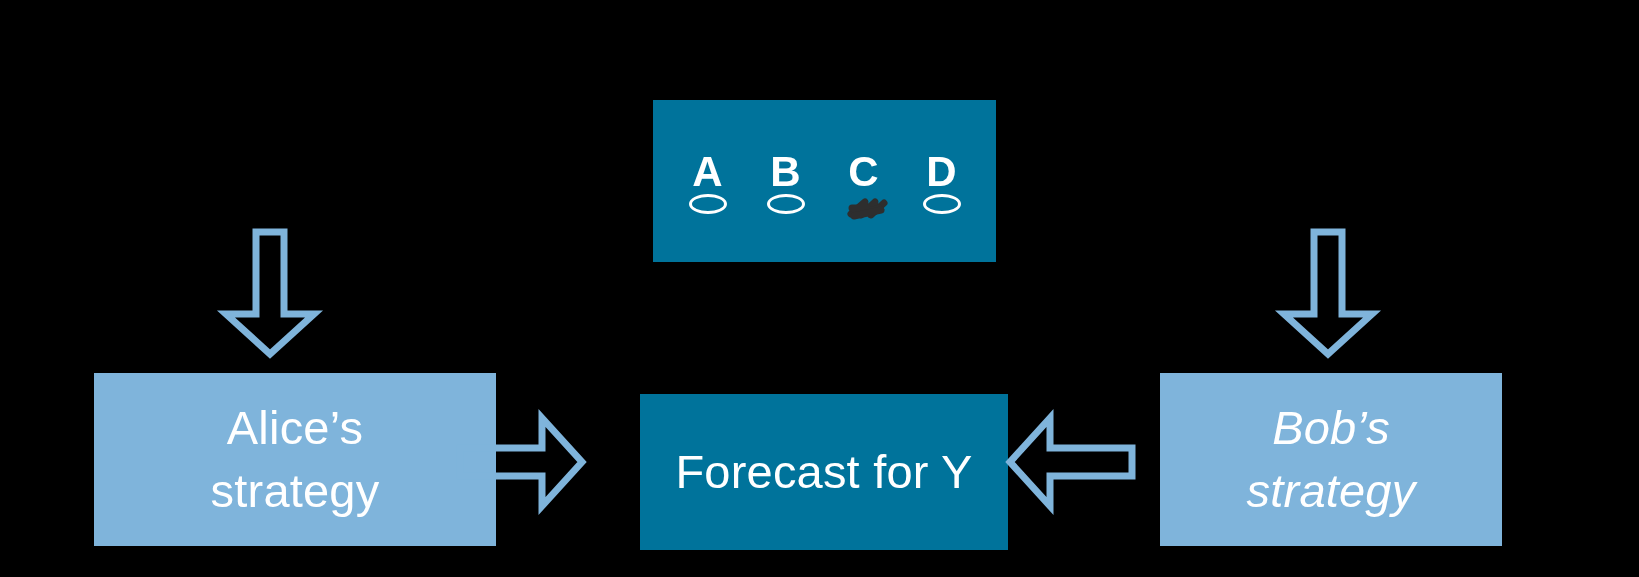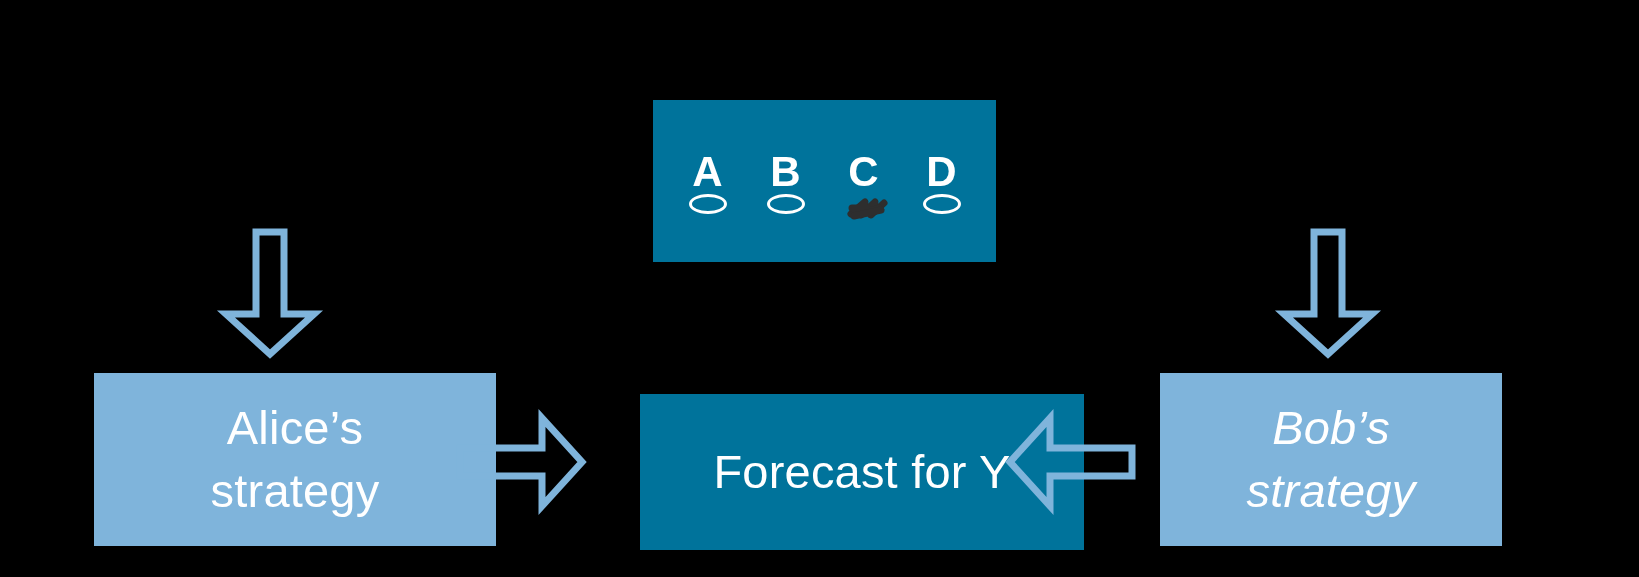--- a/index.html
+++ b/index.html
@@ -39,21 +39,21 @@
   }
 
   #alice-box {
     left: 94px;  top: 373px;
     width: 402px; height: 173px;
   }
   #alice-box .box-label { font-size: 47px; }
 
   #forecast-box {
     left: 640px; top: 394px;
-    width: 444px; height: 156px;
+    width: 368px; height: 156px;
   }
   #forecast-box .box-label { font-size: 47px; white-space: nowrap; }
 
   #bob-box {
     left: 1160px; top: 373px;
     width: 342px; height: 173px;
   }
   #bob-box .box-label { font-size: 47px; font-style: italic; }
 
   

